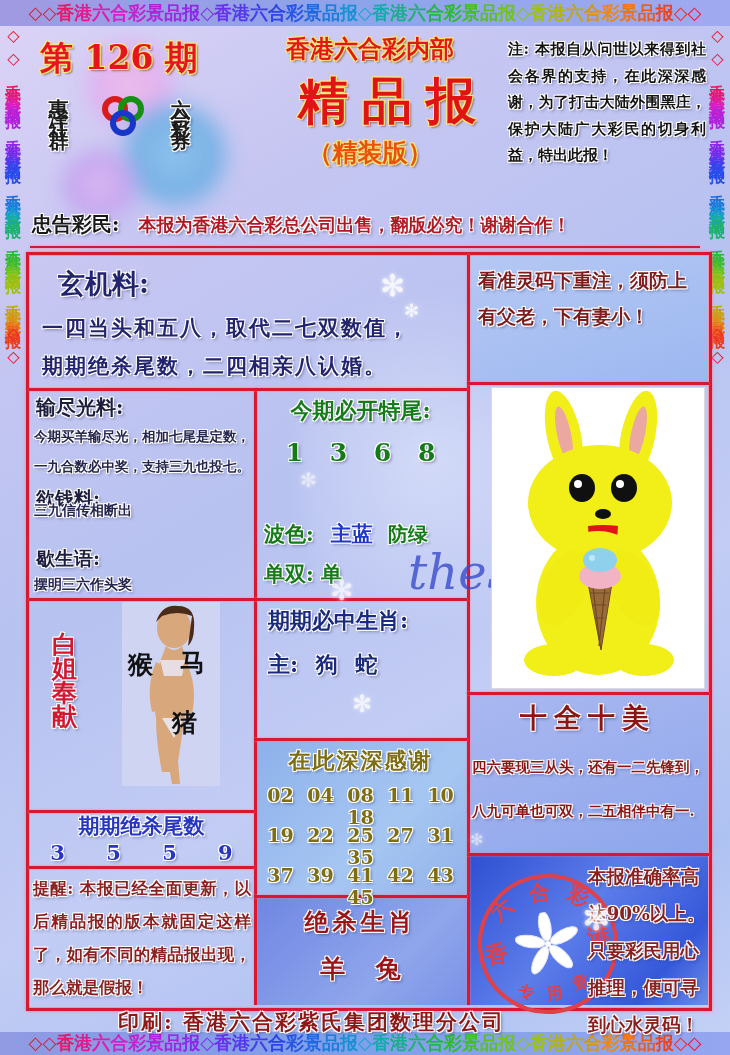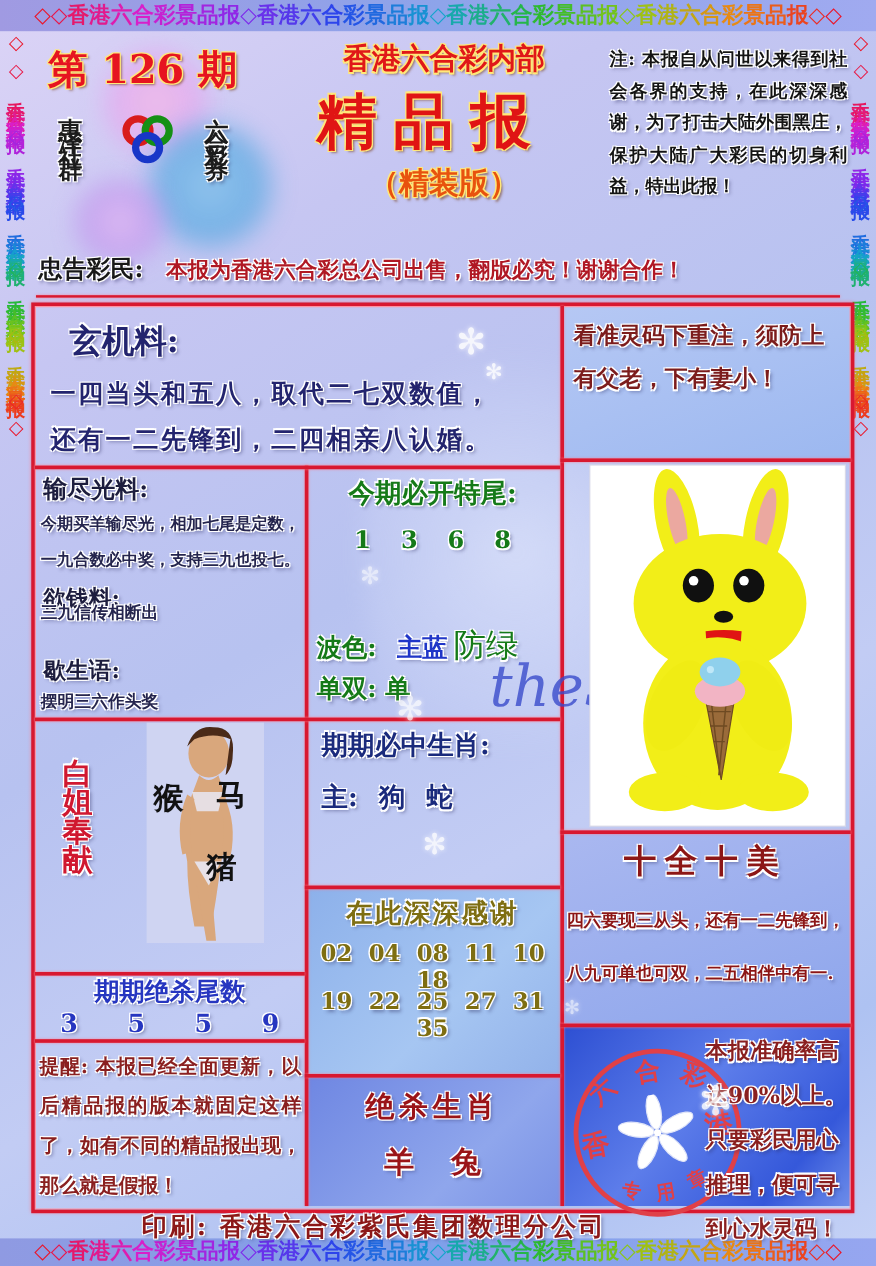--- a/index.html
+++ b/index.html
@@ -42,21 +42,21 @@
   <div class="abs vert ow serif" style="left:46px;top:82px;font-size:20px;font-weight:bold;color:#1c1c1c;letter-spacing:11px;">惠泽社群</div>
   <div class="abs vert ow serif" style="left:168px;top:82px;font-size:20px;font-weight:bold;color:#1c1c1c;letter-spacing:11px;">六合彩券</div>
 
   <svg class="abs" style="left:98px;top:94px;" width="50" height="46" viewBox="0 0 50 46">
     <circle cx="17" cy="15" r="10" fill="none" stroke="#d81c1c" stroke-width="6"></circle>
     <circle cx="33" cy="15" r="10" fill="none" stroke="#159015" stroke-width="6"></circle>
     <circle cx="25" cy="29" r="10" fill="none" stroke="#1836c8" stroke-width="6"></circle>
   </svg>
 
   <div class="abs serif gold" style="left:250px;top:33px;width:240px;text-align:center;font-size:24px;font-weight:bold;color:#e01818;">香港六合彩内部</div>
-  <div class="abs serif gold" style="left:250px;top:68px;width:240px;text-align:left;font-size:50px;font-weight:bold;color:#e01414;letter-spacing:14px;text-indent:14px;">精品报</div>
+  <div class="abs serif gold" style="left:250px;top:68px;width:240px;text-align:right;font-size:50px;font-weight:bold;color:#e01414;letter-spacing:14px;text-indent:14px;">精品报</div>
   <div class="abs serif gold" style="left:250px;top:136px;width:240px;text-align:center;font-size:25px;font-weight:bold;color:#e8520e;">（精装版）</div>
 
   <div class="abs ow serif" style="left:508px;top:36px;width:198px;font-size:15px;font-weight:bold;color:#141414;line-height:26.5px;text-align:justify;">注: 本报自从问世以来得到社会各界的支持，在此深深感谢，为了打击大陆外围黑庄，保护大陆广大彩民的切身利益，特出此报！</div>
 
   <div class="abs" style="left:32px;top:211px;width:660px;white-space:nowrap;">
     <span class="ow serif" style="font-size:20px;font-weight:bold;color:#181818;">忠告彩民:</span>
     <span class="ow serif" style="font-size:18px;font-weight:bold;color:#b01824;margin-left:14px;">本报为香港六合彩总公司出售，翻版必究！谢谢合作！</span>
   </div>
   <div class="rline" style="left:30px;top:246px;width:670px;height:2px;"></div>
 
@@ -75,47 +75,48 @@
   <div class="rline" style="left:254px;top:738px;width:213px;height:3px;"></div>
   <div class="rline" style="left:254px;top:895px;width:213px;height:3px;"></div>
   <div class="rline" style="left:29px;top:810px;width:225px;height:3px;"></div>
   <div class="rline" style="left:29px;top:866px;width:225px;height:3px;"></div>
   <div class="rline" style="left:467px;top:382px;width:242px;height:3px;"></div>
   <div class="rline" style="left:467px;top:692px;width:242px;height:3px;"></div>
   <div class="rline" style="left:467px;top:853px;width:242px;height:3px;"></div>
 
   <div class="abs ow serif navy" style="left:58px;top:266px;font-size:27px;font-weight:bold;">玄机料:</div>
   <div class="abs ow serif navy" style="left:42px;top:314px;font-size:21px;font-weight:bold;letter-spacing:2px;">一四当头和五八，取代二七双数值，</div>
-  <div class="abs ow serif navy" style="left:42px;top:352px;font-size:21px;font-weight:bold;letter-spacing:2px;">还有一二先锋到，二四相亲八认婚。</div>
+  <div class="abs ow serif navy" style="left:42px;top:352px;font-size:21px;font-weight:bold;letter-spacing:2px;">期期绝杀尾数，二四相亲八认婚。</div>
 
   <div class="abs ow serif" style="left:36px;top:394px;font-size:20px;font-weight:bold;color:#1d1d3e;">输尽光料:</div>
   <div class="abs ow serif" style="left:34px;top:428px;width:220px;font-size:13.5px;font-weight:bold;color:#25254e;white-space:nowrap;">今期买羊输尽光，相加七尾是定数，</div>
   <div class="abs ow serif" style="left:34px;top:458px;width:220px;font-size:13.5px;font-weight:bold;color:#25254e;white-space:nowrap;">一九合数必中奖，支持三九也投七。</div>
   <div class="abs ow serif" style="left:36px;top:486px;font-size:19px;font-weight:bold;color:#1d1d3e;">欲钱料:</div>
   <div class="abs ow serif" style="left:34px;top:502px;font-size:14px;font-weight:bold;color:#25254e;">三九信传相断出</div>
   <div class="abs ow serif" style="left:36px;top:546px;font-size:19px;font-weight:bold;color:#1d1d3e;">歇生语:</div>
   <div class="abs ow serif" style="left:34px;top:576px;font-size:14px;font-weight:bold;color:#25254e;">摆明三六作头奖</div>
 
   <div class="abs ow serif green" style="left:254px;top:396px;width:213px;text-align:center;font-size:22px;font-weight:bold;">今期必开特尾:</div>
-  <div class="abs ow serif green" style="left:254px;top:438px;width:213px;text-align:center;font-size:20px;font-weight:bold;word-spacing:18px;">1 3 6 8</div>
+  <div class="abs ow serif green" style="left:254px;top:438px;width:213px;text-align:center;font-size:25px;font-weight:bold;word-spacing:18px;">1 3 6 8</div>
   <div class="abs" style="left:264px;top:520px;white-space:nowrap;">
     <span class="ow serif green" style="font-size:21px;font-weight:bold;">波色:</span>
     <span class="ow serif" style="font-size:21px;font-weight:bold;color:#2036c8;margin-left:12px;">主蓝</span>
-    <span class="ow serif green" style="font-size:27px;font-weight:normal;margin-left:0;">防绿</span>
+    <span class="ow serif green" style="font-size:20px;font-weight:bold;margin-left:10px;">防绿</span>
   </div>
   <div class="abs ow serif green" style="left:264px;top:560px;font-size:21px;font-weight:bold;">单双: 单</div>
 
   <div class="abs" style="left:408px;top:544px;font-size:48px;font-style:italic;font-family:'DejaVu Serif',serif;color:#3a4ccc;opacity:.8;">theS</div>
 
   <div class="abs ow serif" style="left:268px;top:650px;font-size:22px;font-weight:bold;color:#1a2a7c;word-spacing:10px;">主: 狗 蛇</div>
   <div class="abs ow serif" style="left:268px;top:606px;font-size:22px;font-weight:bold;color:#1a2a7c;">期期必中生肖:</div>
 
   <div class="abs ow serif olive" style="left:254px;top:746px;width:213px;text-align:center;font-size:22px;font-weight:bold;letter-spacing:2px;">在此深深感谢</div>
   <div class="abs ow serif olive" style="left:254px;top:784px;width:213px;text-align:center;font-size:19px;font-weight:bold;word-spacing:7px;">02 04 08 11 10 18</div>
   <div class="abs ow serif olive" style="left:254px;top:824px;width:213px;text-align:center;font-size:19px;font-weight:bold;word-spacing:7px;">19 22 25 27 31 35</div>
+  <div class="abs ow serif olive" style="left:254px;top:864px;width:213px;text-align:center;font-size:19px;font-weight:bold;word-spacing:7px;">37 39 41 42 43 45</div>
 
   <div class="abs ow serif" style="left:254px;top:906px;width:213px;text-align:center;font-size:24px;font-weight:bold;color:#9a1418;letter-spacing:4px;">绝杀生肖</div>
   <div class="abs ow serif" style="left:254px;top:952px;width:213px;text-align:center;font-size:25px;font-weight:bold;color:#9a1418;word-spacing:22px;">羊 兔</div>
 
   <div class="abs vert serif ow" style="left:48px;top:612px;font-size:25px;font-weight:bold;color:#d01830;letter-spacing:24px;">白姐奉献</div>
   <div class="abs" style="left:122px;top:602px;width:98px;height:184px;">
     <svg width="98" height="184" viewBox="0 0 98 184">
       <rect x="0" y="0" width="98" height="184" fill="#cfd4f2"></rect>
       <ellipse cx="52" cy="26" rx="17" ry="20" fill="#d9a77c"></ellipse>
       <path d="M34 20 Q40 2 56 4 Q74 4 72 26 Q72 38 66 44 L70 14 Q56 8 40 14 Z" fill="#4a2a18"></path>

